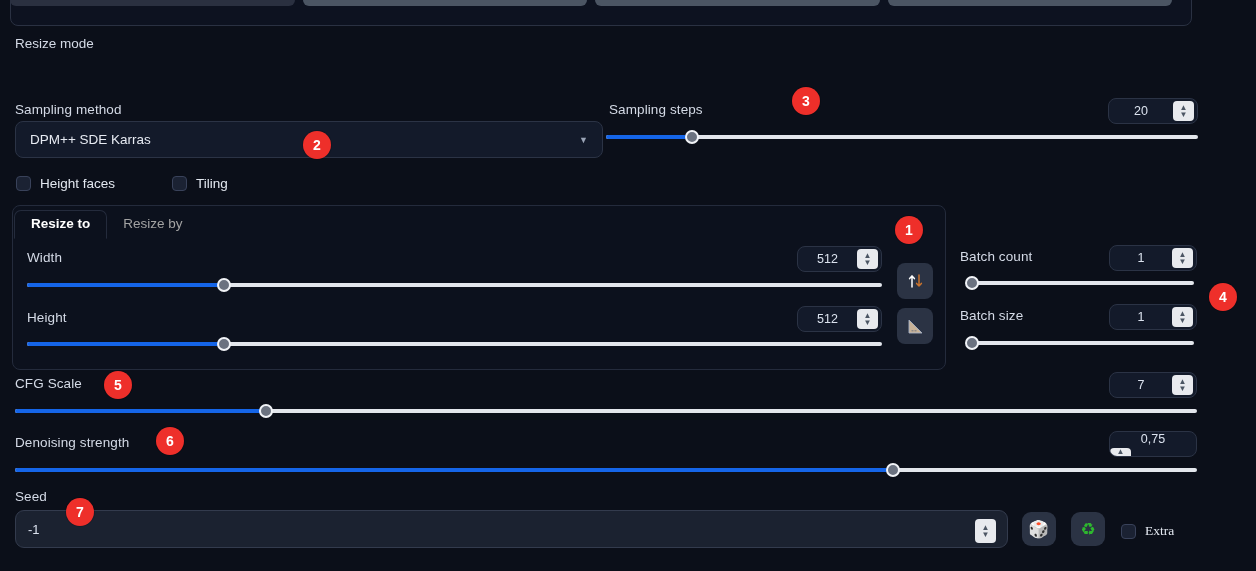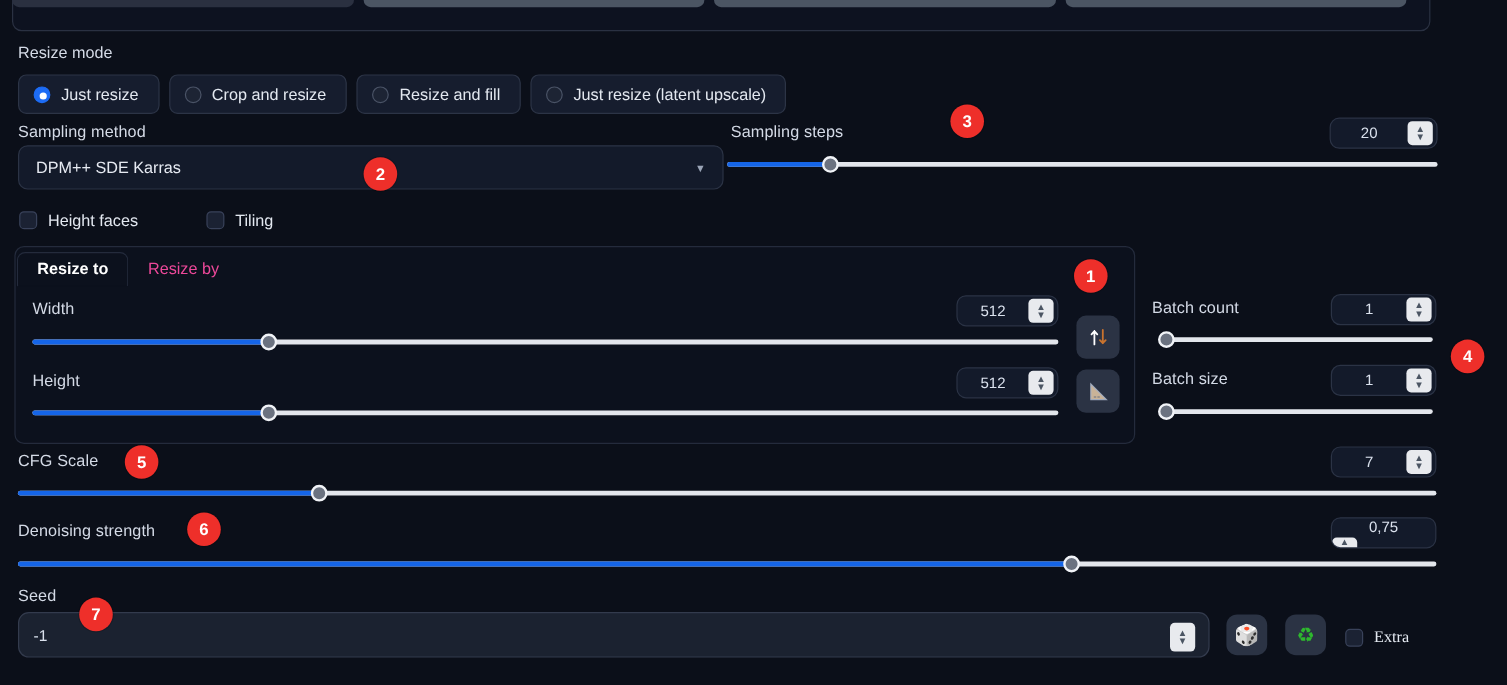--- a/index.html
+++ b/index.html
@@ -128,21 +128,21 @@
     width: 934px; height: 165px;
     border: 1px solid #242b3c; border-radius: 8px;
     background: #0c111d;
   }
   .tabs-inner {
     position: absolute; left: 14px; top: 207px;
     display: flex; align-items: flex-end; height: 31px;
   }
   .itab {
     font-size: 13.5px; padding: 5px 16px 7px 16px;
-    color: #ec4899;
+    color: #a3a3a3;
   }
   .itab.active {
     color: #ffffff; font-weight: 700;
     background: #0c111d;
     border: 1px solid #242b3c; border-bottom: 1px solid #0c111d;
     border-radius: 7px 7px 0 0;
     margin-bottom: -1px;
   }
 
   
@@ -186,38 +186,20 @@
   <div class="tabstrip-panel"></div>
   <div class="tabstrip">
     <div class="img-tab sel">img2img</div>
     <div class="img-tab">sketch</div>
     <div class="img-tab">inpaint</div>
     <div class="img-tab">inpaint sketch</div>
   </div>
 
   <div class="section-label" style="position:absolute;left:15px;top:36px;">Resize mode</div>
 
-  <div class="radio-row">
-    <div class="radio-pill">
-      <span class="radio-dot on"></span>
-      <span>Just resize</span>
-    </div>
-    <div class="radio-pill">
-      <span class="radio-dot"></span>
-      <span>Crop and resize</span>
-    </div>
-    <div class="radio-pill">
-      <span class="radio-dot"></span>
-      <span>Resize and fill</span>
-    </div>
-    <div class="radio-pill">
-      <span class="radio-dot"></span>
-      <span>Just resize (latent upscale)</span>
-    </div>
-  </div>
 
   <div class="lbl smp-label">Sampling method</div>
   <div class="dropdown">
     <span>DPM++ SDE Karras</span>
     <span class="caret">▼</span>
   </div>
 
   <div class="lbl steps-label">Sampling steps</div>
   <div class="numbox" style="left:1108px;top:98px;width:90px;">
     <span class="val">20</span>

